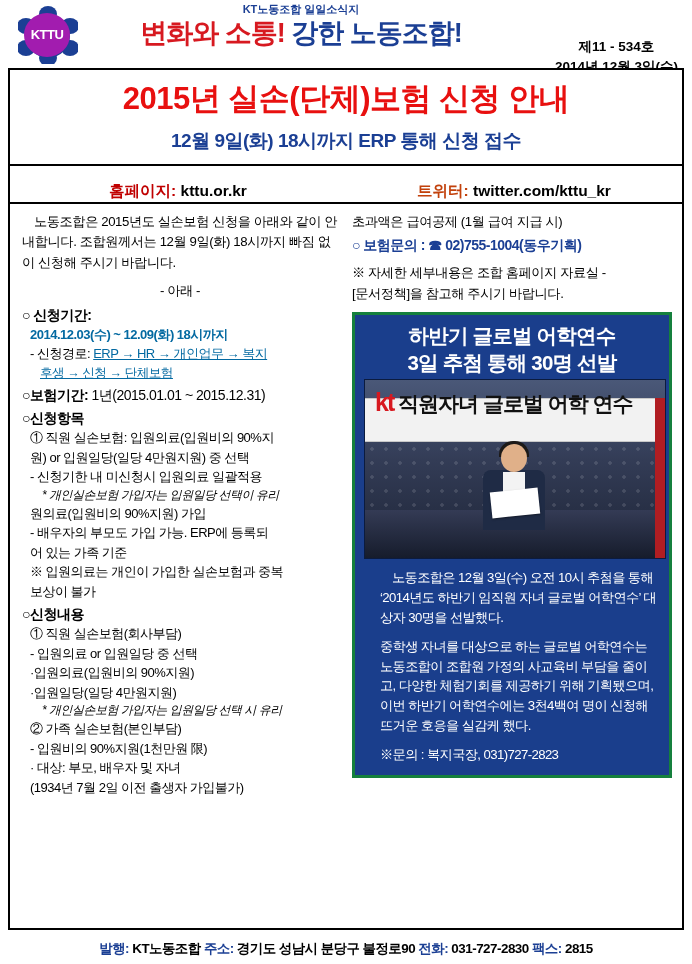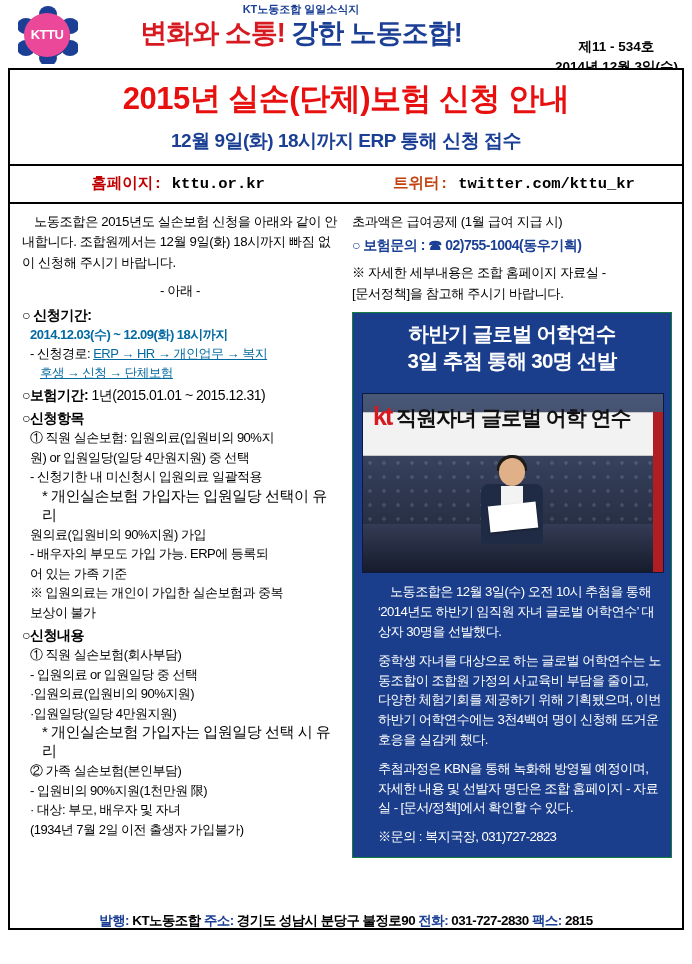--- a/index.html
+++ b/index.html
@@ -38,21 +38,21 @@
   .logo-flower {
     position: absolute;
     left: 0; top: 0;
     width: 60px; height: 58px;
   }
   .logo-circle {
     position: absolute;
     left: 6px; top: 7px;
     width: 46px; height: 44px;
     border-radius: 50%;
-    background: #ec4899;
+    background: #a21caf;
     color: #ffffff;
     font-size: 13px;
     font-weight: bold;
     text-align: center;
     line-height: 44px;
     letter-spacing: -0.5px;
   }
   .mast-center {
     position: absolute;
     left: 86px;
@@ -117,22 +117,21 @@
     font-size: 19px;
     font-weight: bold;
     letter-spacing: -0.5px;
   }
 
   
   .contact-bar {
     display: flex;
     border-bottom: 2px solid #000000;
     height: 36px;
-    align-items: center;
-    font-family: Liberation Mono, monospace;
+    align-items: flex-end;
   }
   .contact-cell {
     flex: 1;
     text-align: center;
     font-size: 15.5px;
     font-weight: bold;
   }
   .contact-cell .lbl { color: #c00000; }
   .contact-cell .val { color: #000000; }
   .contact-cell.tw .lbl { color: #c2410c; }
@@ -179,44 +178,45 @@
     letter-spacing: -0.5px;
     padding-left: 8px;
   }
   .lvl2 {
     font-size: 12.6px;
     line-height: 1.5;
     letter-spacing: -0.5px;
     padding-left: 18px;
   }
   .small-note {
-    font-size: 15px;
+    font-size: 12px;
     letter-spacing: -0.5px;
     padding-left: 20px;
+    font-style: italic;
   }
 
   
   .blue-panel {
     margin-top: 8px;
     background: #1a3e8c;
-    border: 1px solid #15803d;
+    border: 3px solid #15803d;
     padding: 8px 9px 10px 9px;
     box-sizing: border-box;
   }
   .panel-title {
     color: #ffffff;
     text-align: center;
     font-size: 20.5px;
     font-weight: bold;
     line-height: 1.3;
     letter-spacing: -0.8px;
   }
   .photo {
     position: relative;
-    margin: 19px auto 0 auto;
+    margin: 3px auto 0 auto;
     width: 300px;
     height: 178px;
     background: #fef9c3;
     overflow: hidden;
     border: 1px solid #0b1b3f;
   }
   .photo-bg {
     position: absolute; inset: 0;
     background: linear-gradient(180deg,#4a5878 0%, #333c56 45%, #1d2436 100%);
   }
@@ -304,21 +304,21 @@
     letter-spacing: -0.6px;
     margin-top: 9px;
     margin-left: 16px;
   }
   .panel-para.ind { text-indent: 12px; }
 
   
   .footer {
     position: absolute;
     left: 8px;
-    top: 912px;
+    top: 940px;
     width: 676px;
     text-align: center;
     font-size: 13.4px;
     font-weight: bold;
     letter-spacing: -0.5px;
   }
   .footer .blue { color: #1b3f94; }
 </style>
 </head>
 <body>
@@ -441,21 +441,20 @@
               <div class="p-shirt"></div>
               <div class="p-hair"></div>
               <div class="p-head"></div>
               <div class="p-paper"></div>
             </div>
             <div class="photo-red-strip"></div>
           </div>
 
           <div class="panel-para ind">노동조합은 12월 3일(수) 오전 10시 추첨을 통해 ‘2014년도 하반기 임직원 자녀 글로벌 어학연수’ 대상자 30명을 선발했다.</div>
           <div class="panel-para">중학생 자녀를 대상으로 하는 글로벌 어학연수는 노동조합이 조합원 가정의 사교육비 부담을 줄이고, 다양한 체험기회를 제공하기 위해 기획됐으며, 이번 하반기 어학연수에는 3천4백여 명이 신청해 뜨거운 호응을 실감케 했다.</div>
-          <div class="panel-para">추첨과정은 KBN을 통해 녹화해 방영될 예정이며, 자세한 내용 및 선발자 명단은 조합 홈페이지 - 자료실 - [문서/정책]에서 확인할 수 있다.</div>
           <div class="panel-para">※문의 : 복지국장, 031)727-2823</div>
         </div>
       </div>
 
     </div>
   </div>
 
   <div class="footer">
     <span class="blue">발행:</span>
     <span>KT노동조합</span>

